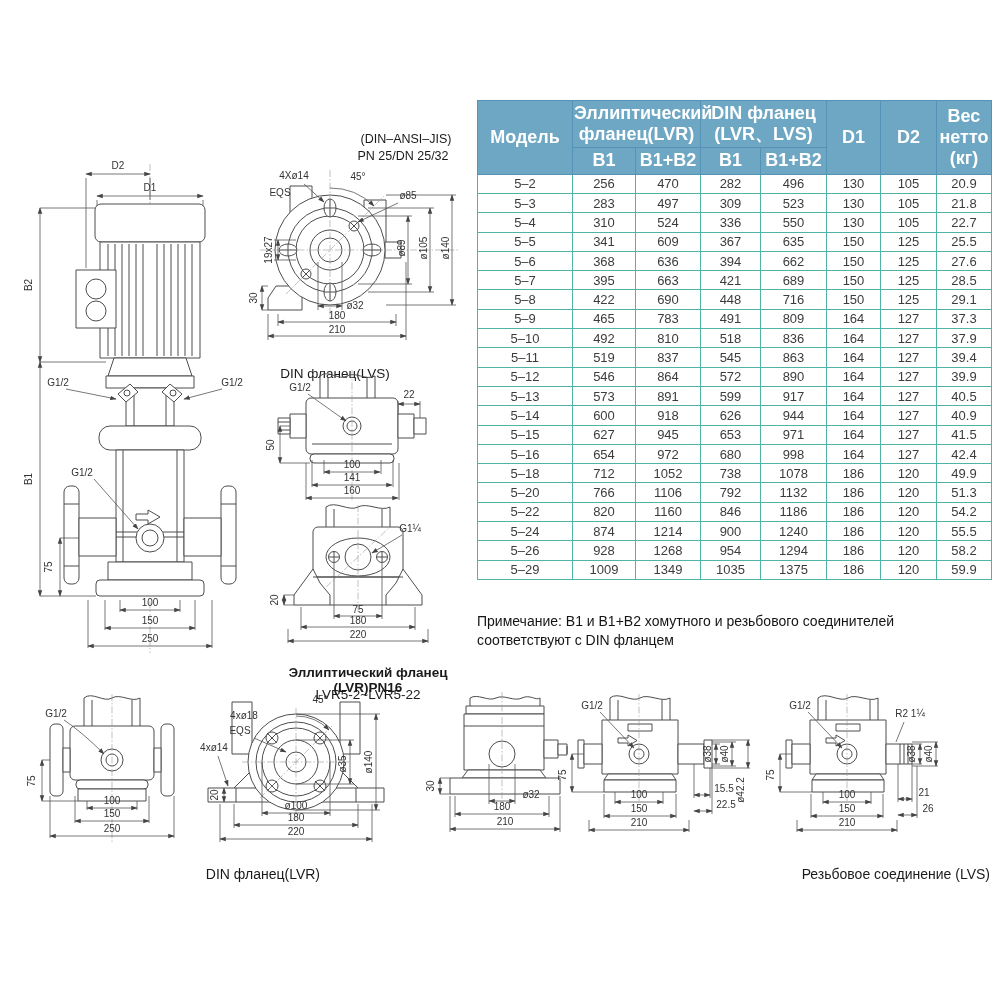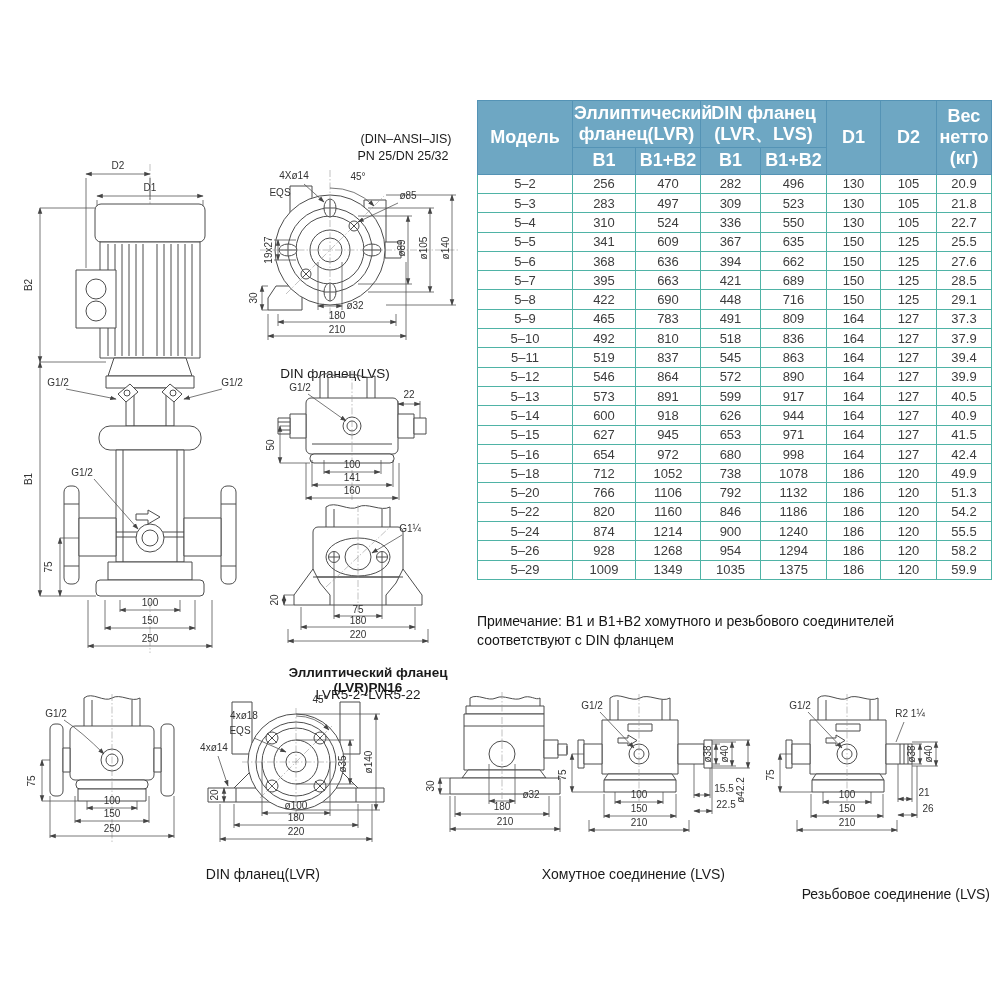--- a/index.html
+++ b/index.html
@@ -457,22 +457,21 @@
   <text class="m" transform="translate(170,62) rotate(-90)">ø40</text>
   <text class="m" x="162" y="104">21</text>
   <text class="m" x="166" y="120">26</text>
   <text class="m" x="85" y="106">100</text>
   <text class="m" x="85" y="120">150</text>
   <text class="m" x="85" y="134">210</text>
 </svg>
 </div>
 
 <div class="abs cap" style="left:120px;top:866px;width:200px;">DIN фланец(LVR)</div>
-<div class="abs cap" style="left:455px;top:866px;width:270px;">Хомутное соединение (LVS)</div>
-<div class="abs cap" style="left:725px;top:866px;width:265px;margin-top:20px;">Резьбовое соединение (LVS)</div>
+<div class="abs cap" style="left:725px;top:866px;width:265px;">Резьбовое соединение (LVS)</div>
 
 <div id="tablewrap" class="abs">
   <table>
     <colgroup>
       <col style="width:95px">
           <col style="width:63px">
           <col style="width:65px">
           <col style="width:60px">
       <col style="width:66px">
           <col style="width:54px">

